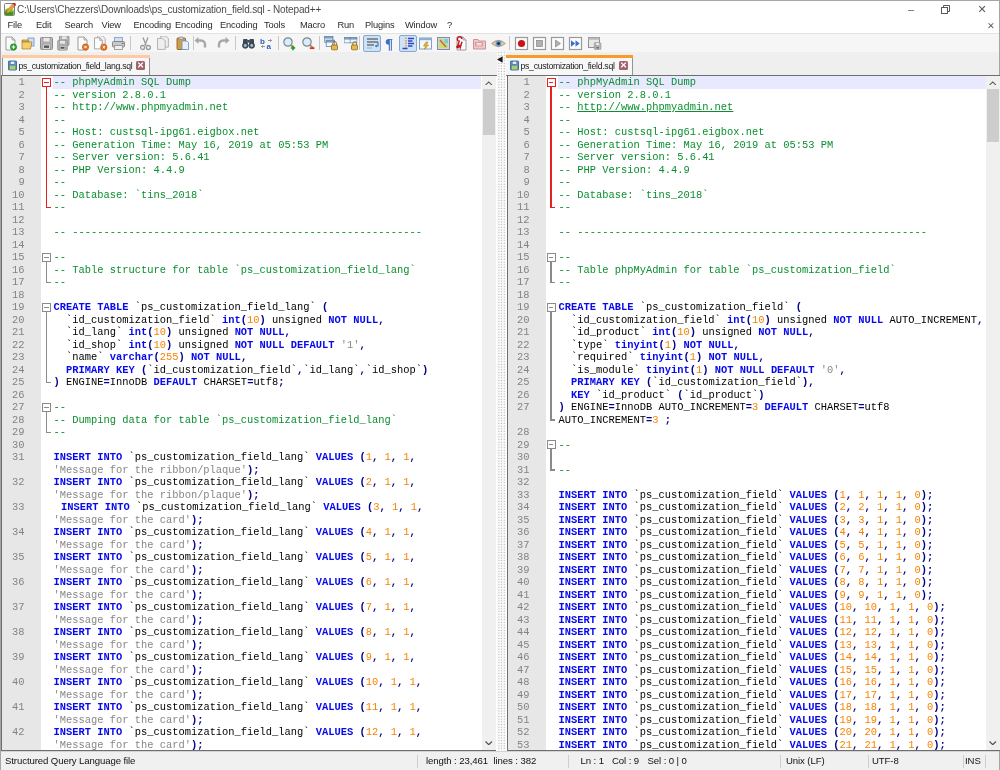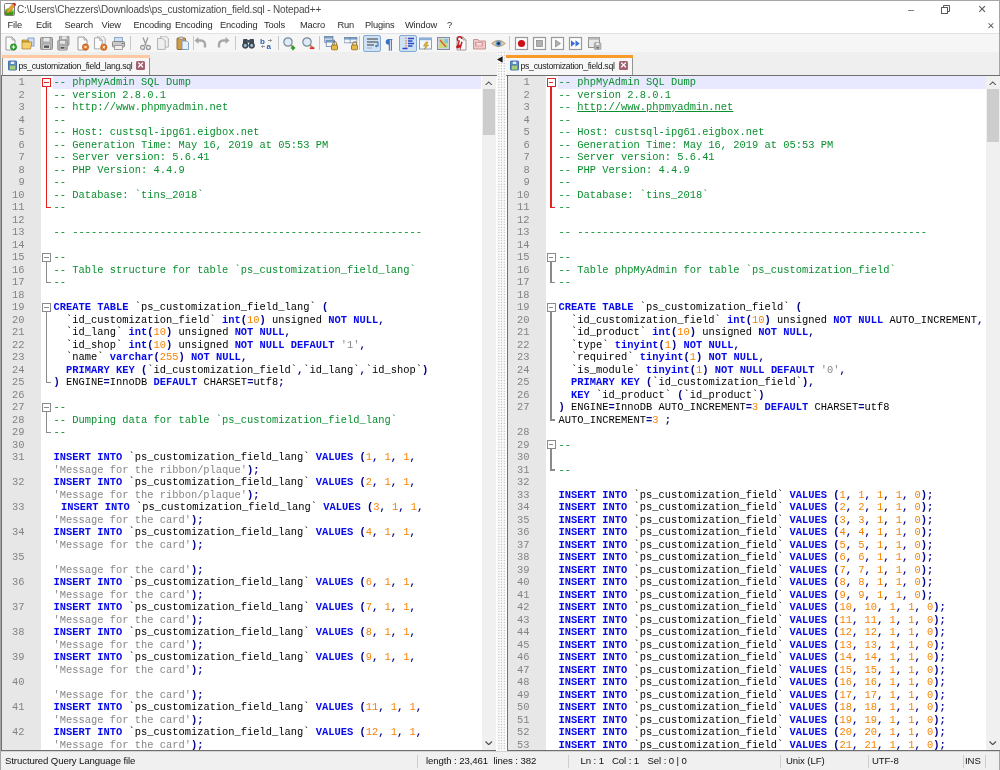--- a/index.html
+++ b/index.html
@@ -371,34 +371,36 @@
 <div class="ln" style="top:475.2px;left:11.1px">32</div>
 <div class="cd" style="top:475.2px;left:52.5px"><span class="k">INSERT</span> <span class="k">INTO</span> `ps_customization_field_lang` <span class="k">VALUES</span> <span class="o">(</span><span class="n">2</span><span class="o">,</span> <span class="n">1</span><span class="o">,</span> <span class="n">1</span><span class="o">,</span></div>
 <div class="cd" style="top:487.7px;left:52.5px"><span class="s">'Message for the ribbon/plaque'</span><span class="o">)</span><span class="o">;</span></div>
 <div class="ln" style="top:500.2px;left:11.1px">33</div>
 <div class="cd" style="top:500.2px;left:60px"><span class="k">INSERT</span> <span class="k">INTO</span> `ps_customization_field_lang` <span class="k">VALUES</span> <span class="o">(</span><span class="n">3</span><span class="o">,</span> <span class="n">1</span><span class="o">,</span> <span class="n">1</span><span class="o">,</span></div>
 <div class="cd" style="top:512.7px;left:52.5px"><span class="s">'Message for the card'</span><span class="o">)</span><span class="o">;</span></div>
 <div class="ln" style="top:525.2px;left:11.1px">34</div>
 <div class="cd" style="top:525.2px;left:52.5px"><span class="k">INSERT</span> <span class="k">INTO</span> `ps_customization_field_lang` <span class="k">VALUES</span> <span class="o">(</span><span class="n">4</span><span class="o">,</span> <span class="n">1</span><span class="o">,</span> <span class="n">1</span><span class="o">,</span></div>
 <div class="cd" style="top:537.7px;left:52.5px"><span class="s">'Message for the card'</span><span class="o">)</span><span class="o">;</span></div>
 <div class="ln" style="top:550.2px;left:11.1px">35</div>
+<div class="cd" style="top:550.2px;left:52.5px"><span class="k">INSERT</span> <span class="k">INTO</span> `ps_customization_field_lang` <span class="k">VALUES</span> <span class="o">(</span><span class="n">5</span><span class="o">,</span> <span class="n">1</span><span class="o">,</span> <span class="n">1</span><span class="o">,</span></div>
 <div class="cd" style="top:562.7px;left:52.5px"><span class="s">'Message for the card'</span><span class="o">)</span><span class="o">;</span></div>
 <div class="ln" style="top:575.2px;left:11.1px">36</div>
 <div class="cd" style="top:575.2px;left:52.5px"><span class="k">INSERT</span> <span class="k">INTO</span> `ps_customization_field_lang` <span class="k">VALUES</span> <span class="o">(</span><span class="n">6</span><span class="o">,</span> <span class="n">1</span><span class="o">,</span> <span class="n">1</span><span class="o">,</span></div>
 <div class="cd" style="top:587.7px;left:52.5px"><span class="s">'Message for the card'</span><span class="o">)</span><span class="o">;</span></div>
 <div class="ln" style="top:600.2px;left:11.1px">37</div>
 <div class="cd" style="top:600.2px;left:52.5px"><span class="k">INSERT</span> <span class="k">INTO</span> `ps_customization_field_lang` <span class="k">VALUES</span> <span class="o">(</span><span class="n">7</span><span class="o">,</span> <span class="n">1</span><span class="o">,</span> <span class="n">1</span><span class="o">,</span></div>
 <div class="cd" style="top:612.7px;left:52.5px"><span class="s">'Message for the card'</span><span class="o">)</span><span class="o">;</span></div>
 <div class="ln" style="top:625.2px;left:11.1px">38</div>
 <div class="cd" style="top:625.2px;left:52.5px"><span class="k">INSERT</span> <span class="k">INTO</span> `ps_customization_field_lang` <span class="k">VALUES</span> <span class="o">(</span><span class="n">8</span><span class="o">,</span> <span class="n">1</span><span class="o">,</span> <span class="n">1</span><span class="o">,</span></div>
 <div class="cd" style="top:637.7px;left:52.5px"><span class="s">'Message for the card'</span><span class="o">)</span><span class="o">;</span></div>
 <div class="ln" style="top:650.2px;left:11.1px">39</div>
 <div class="cd" style="top:650.2px;left:52.5px"><span class="k">INSERT</span> <span class="k">INTO</span> `ps_customization_field_lang` <span class="k">VALUES</span> <span class="o">(</span><span class="n">9</span><span class="o">,</span> <span class="n">1</span><span class="o">,</span> <span class="n">1</span><span class="o">,</span></div>
 <div class="cd" style="top:662.7px;left:52.5px"><span class="s">'Message for the card'</span><span class="o">)</span><span class="o">;</span></div>
 <div class="ln" style="top:675.2px;left:11.1px">40</div>
+<div class="cd" style="top:675.2px;left:52.5px"><span class="k">INSERT</span> <span class="k">INTO</span> `ps_customization_field_lang` <span class="k">VALUES</span> <span class="o">(</span><span class="n">10</span><span class="o">,</span> <span class="n">1</span><span class="o">,</span> <span class="n">1</span><span class="o">,</span></div>
 <div class="cd" style="top:687.7px;left:52.5px"><span class="s">'Message for the card'</span><span class="o">)</span><span class="o">;</span></div>
 <div class="ln" style="top:700.2px;left:11.1px">41</div>
 <div class="cd" style="top:700.2px;left:52.5px"><span class="k">INSERT</span> <span class="k">INTO</span> `ps_customization_field_lang` <span class="k">VALUES</span> <span class="o">(</span><span class="n">11</span><span class="o">,</span> <span class="n">1</span><span class="o">,</span> <span class="n">1</span><span class="o">,</span></div>
 <div class="cd" style="top:712.7px;left:52.5px"><span class="s">'Message for the card'</span><span class="o">)</span><span class="o">;</span></div>
 <div class="ln" style="top:725.2px;left:11.1px">42</div>
 <div class="cd" style="top:725.2px;left:52.5px"><span class="k">INSERT</span> <span class="k">INTO</span> `ps_customization_field_lang` <span class="k">VALUES</span> <span class="o">(</span><span class="n">12</span><span class="o">,</span> <span class="n">1</span><span class="o">,</span> <span class="n">1</span><span class="o">,</span></div>
 <div class="cd" style="top:737.7px;left:52.5px"><span class="s">'Message for the card'</span><span class="o">)</span><span class="o">;</span></div>
 <div class="ln" style="top:75.2px;left:522.4px">1</div>
 <div class="cd" style="top:75.2px;left:557.5px"><span class="c">-- phpMyAdmin SQL Dump</span></div>
 <div class="ln" style="top:87.7px;left:522.4px">2</div>
@@ -554,19 +556,19 @@
 <div style="left:4px">Structured Query Language file</div>
 <div class="sdiv" style="left:416.0px"></div>
 <div class="sdiv" style="left:567.0px"></div>
 <div class="sdiv" style="left:778.5px"></div>
 <div class="sdiv" style="left:867.0px"></div>
 <div class="sdiv" style="left:961.5px"></div>
 <div class="sdiv" style="left:984.0px"></div>
 <div style="left:425px">length : 23,461</div>
 <div style="left:492.5px">lines : 382</div>
 <div style="left:579.5px">Ln : 1</div>
-<div style="left:611px">Col : 1</div>
+<div style="left:611px">Col : 9</div>
 <div style="left:646.5px">Sel : 0 | 0</div>
 <div style="left:785px">Unix (LF)</div>
 <div style="left:871px">UTF-8</div>
 <div style="left:964px">INS</div>
 </div>
 <div id="botline"></div>
 </div>
 </body></html>

